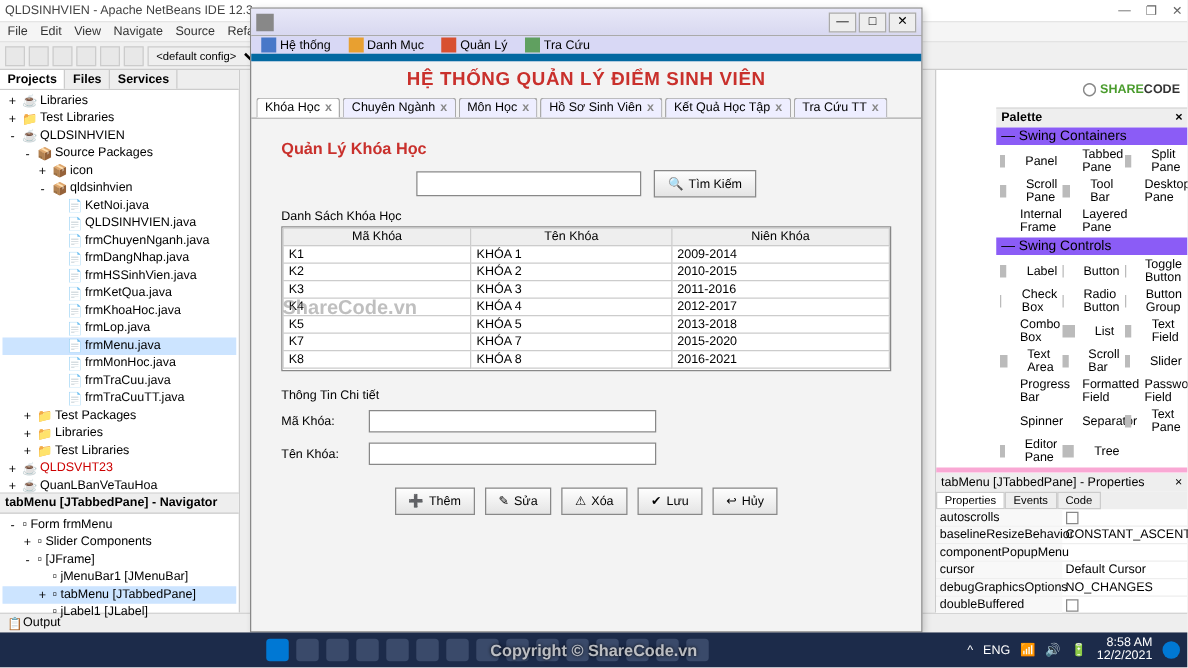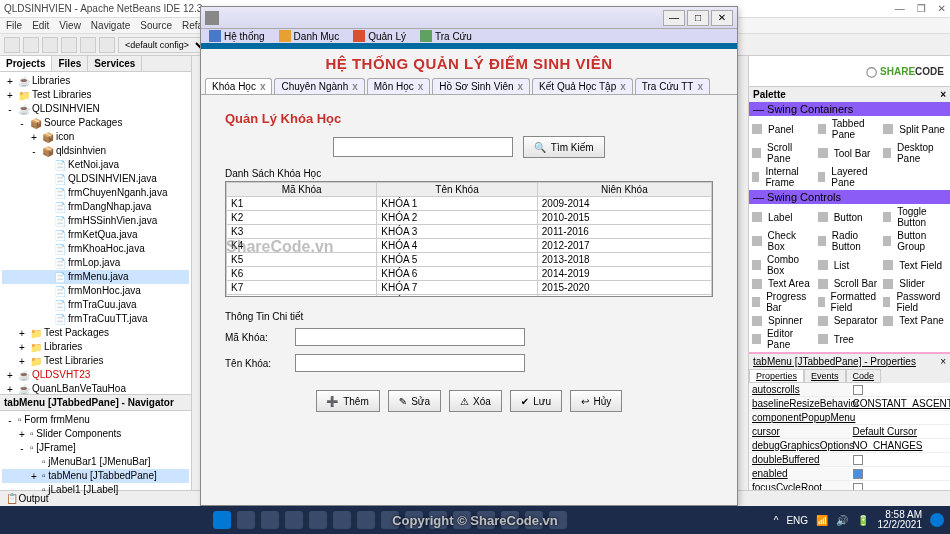--- a/index.html
+++ b/index.html
@@ -68,28 +68,28 @@
 .form-row { display: flex; align-items: center; margin-bottom: 8px; }
 .form-row label { width: 70px; }
 .form-row input { flex: 1; height: 18px; border: 1px solid #888; padding: 0 4px; max-width: 230px; }
 
 .actions { display: flex; justify-content: center; gap: 8px; margin-top: 18px; }
 
 
 .right-panel { width: 202px; background: #fff; border-left: 1px solid #ccc; display: flex; flex-direction: column; }
 .logo { height: 30px; display: flex; align-items: center; justify-content: flex-end; padding: 0 6px; font-weight: bold; color: #333; }
 .logo b { color: #4a9c2d; }
-.palette { border-top: 1px solid #ccc; }
+.palette { border-top: 1px solid #ccc; margin-left: 48px; }
 .pal-title { background: #eee; padding: 2px 4px; font-weight: bold; display: flex; justify-content: space-between; }
 .pal-group { background: #8b5cf6; padding: 1px 4px; font-size: 11px; }
 .pal-items { display: flex; flex-wrap: wrap; padding: 1px; }
-.pal-item { width: 33%; display: flex; align-items: center; gap: 6px; padding: 1px 2px; font-size: 9px; }
+.pal-item { width: 33%; display: flex; align-items: center; gap: 16px; padding: 1px 2px; font-size: 9px; }
 .pal-icon { width: 10px; height: 10px; background: #bbb; }
 
-.props { flex: 1; border-top: 2px solid #f9a8d4; overflow: auto; text-decoration: underline; }
+.props { flex: 1; border-top: 4px solid #f9a8d4; overflow: auto; }
 .props-title { background: #eee; padding: 2px 4px; font-size: 9px; }
 .props-tabs { display: flex; background: #eee; }
 .props-tab { padding: 1px 6px; border: 1px solid #ccc; font-size: 9px; }
 .props-tab.active { background: #fff; }
 .prop-row { display: flex; border-bottom: 1px solid #eee; font-size: 9px; }
 .prop-k { width: 50%; padding: 1px 3px; background: #f8f8f8; }
 .prop-v { width: 50%; padding: 1px 3px; display: flex; align-items: center; }
 .prop-v .chk { width: 10px; height: 10px; border: 1px solid #888; background: #fff; }
 .prop-v .chk.on { background: #4a90e2; }
 
@@ -428,25 +428,20 @@
                   <td>K4</td>
                   <td>KHÓA 4</td>
                   <td>2012-2017</td>
                 </tr>
                 <tr>
                   <td>K5</td>
                   <td>KHÓA 5</td>
                   <td>2013-2018</td>
                 </tr>
                 <tr>
-                  <td>K6</td>
-                  <td>KHÓA 6</td>
-                  <td>2014-2019</td>
-                </tr>
-                <tr>
                   <td>K7</td>
                   <td>KHÓA 7</td>
                   <td>2015-2020</td>
                 </tr>
                 <tr>
                   <td>K8</td>
                   <td>KHÓA 8</td>
                   <td>2016-2021</td>
                 </tr>
               </tbody>

